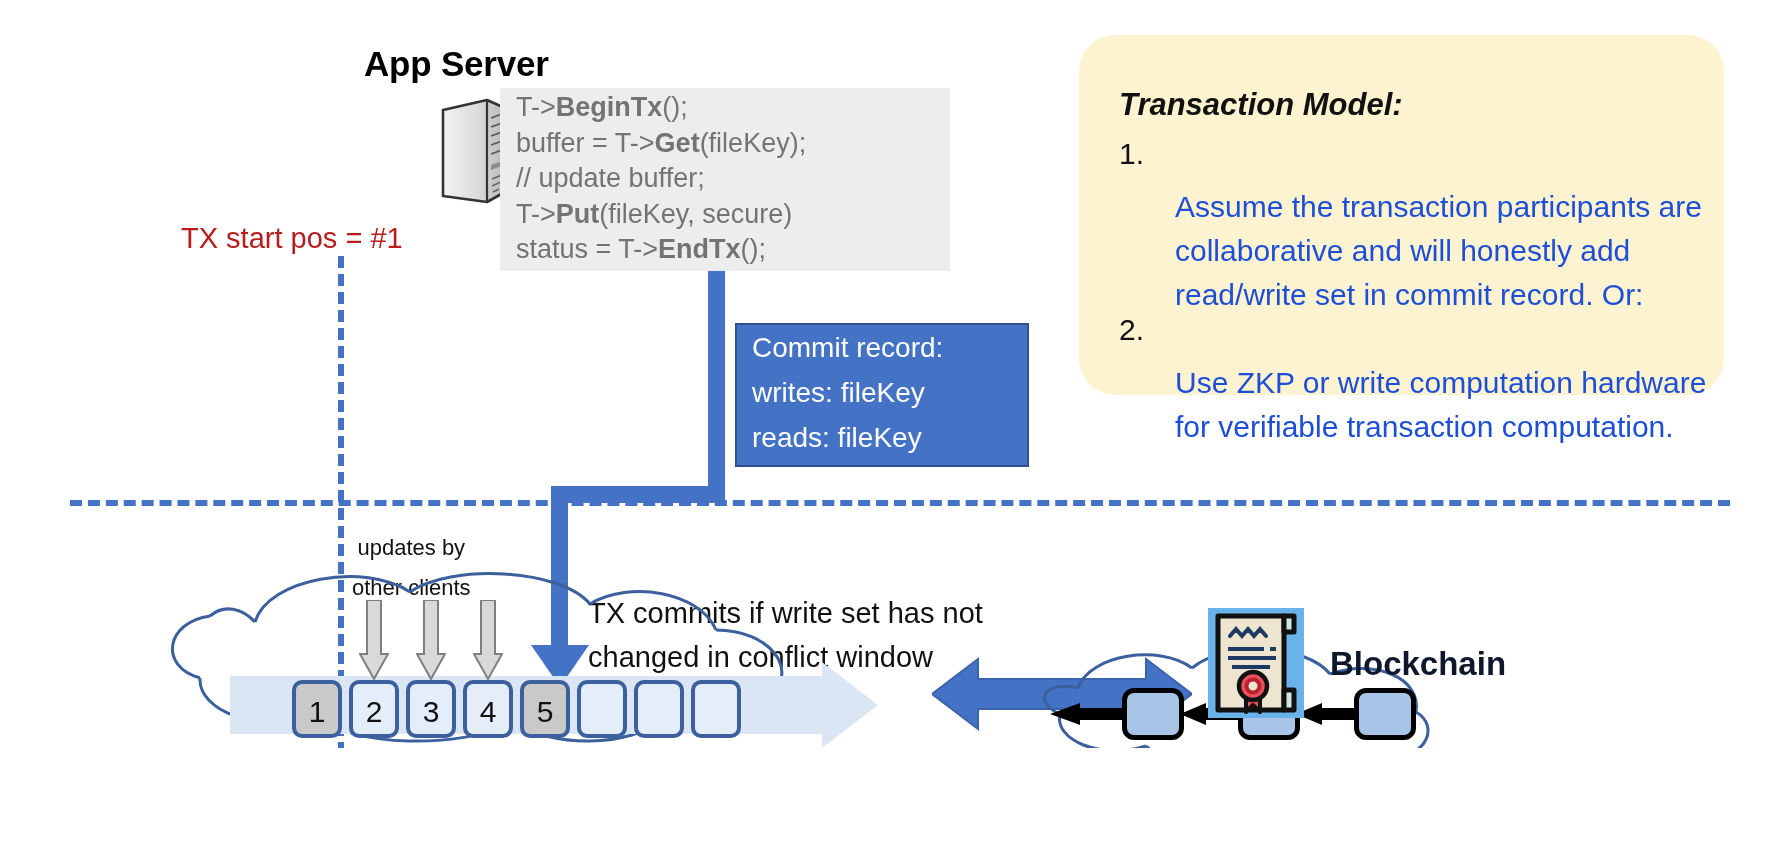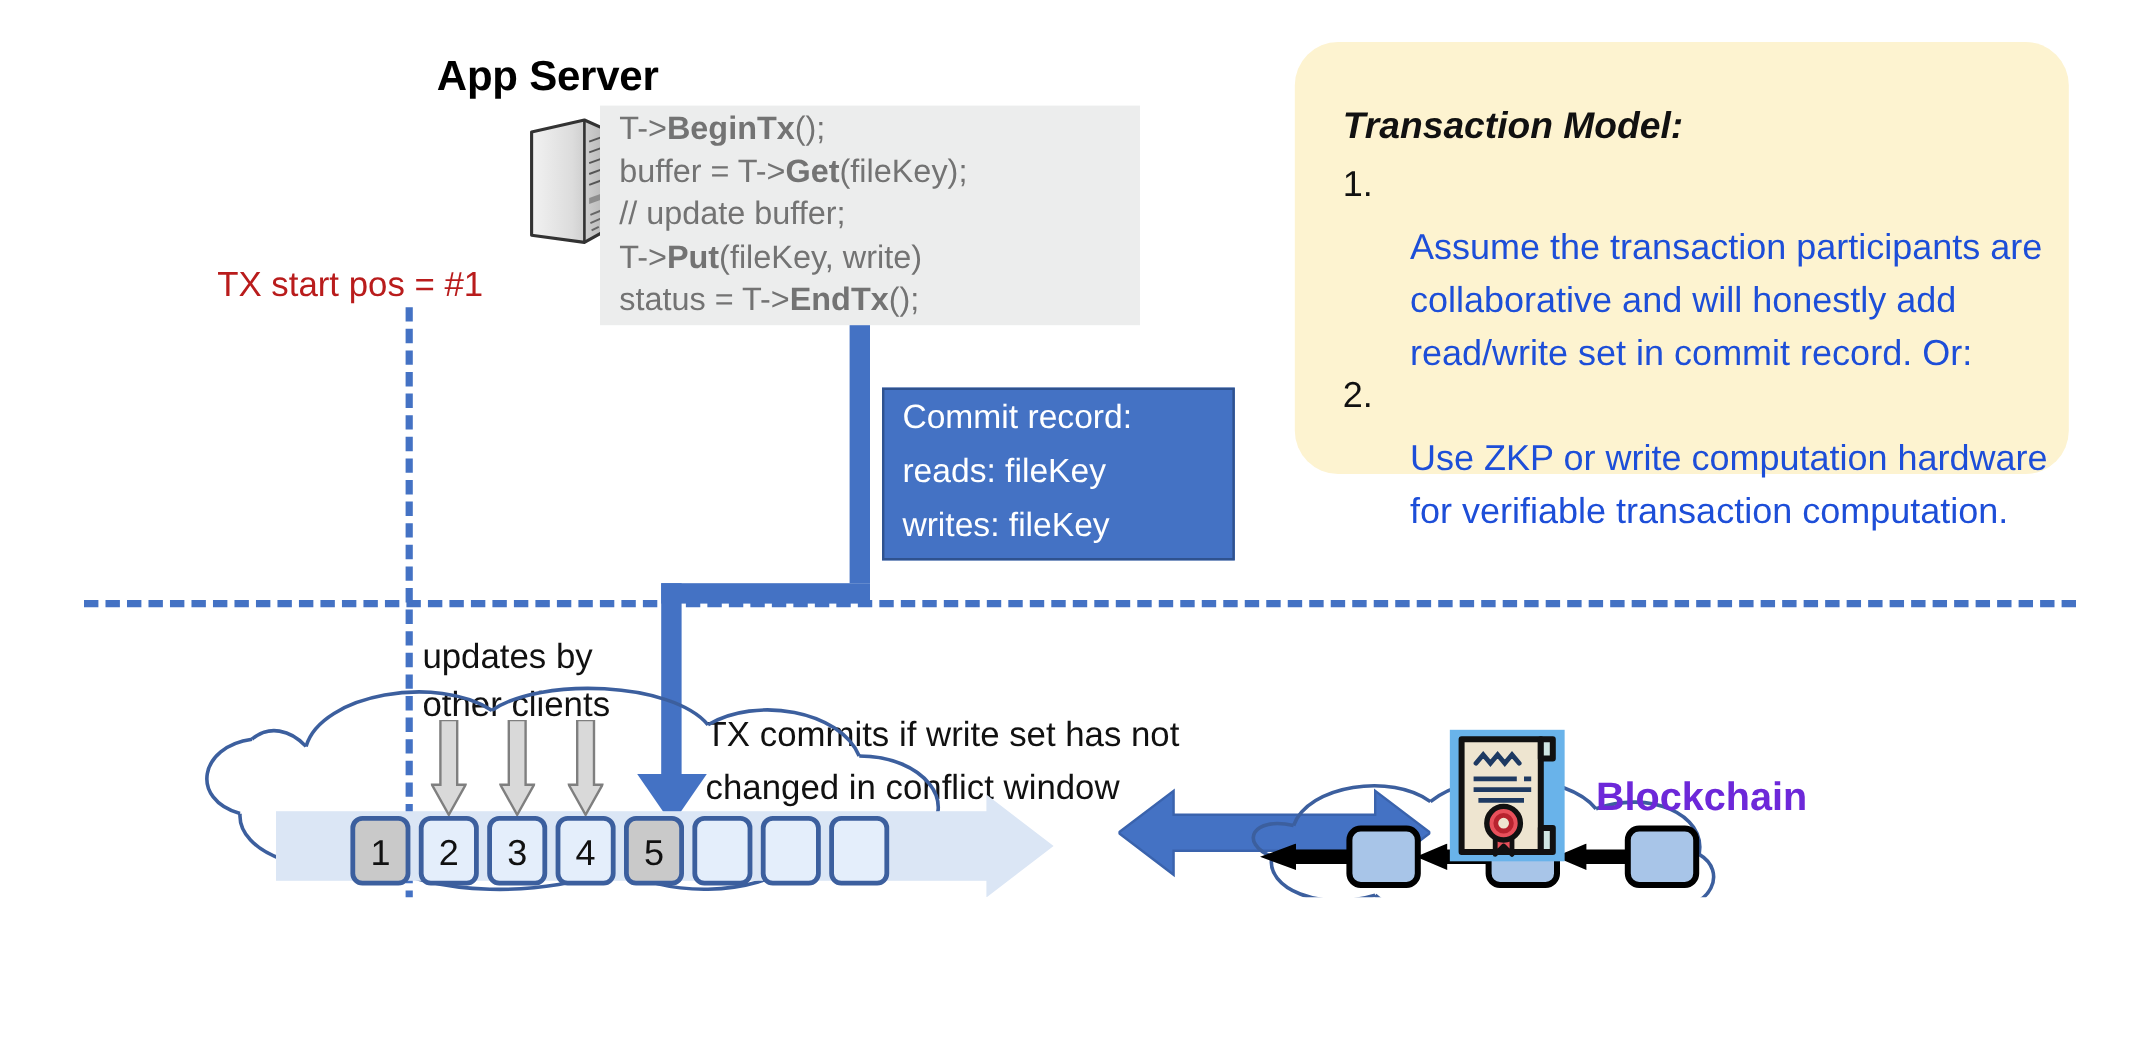--- a/index.html
+++ b/index.html
@@ -131,24 +131,25 @@
     left: 531px; top: 645px;
     width: 0; height: 0;
     border-left: 29px solid transparent;
     border-right: 29px solid transparent;
     border-top: 42px solid #4472c4;
   }
 
   
   #updates-label {
     left: 352px; top: 528px;
-    font-size: 29px;
+    font-size: 22px;
     line-height: 40px;
     color: #111111;
     white-space: nowrap;
+    text-align: center;
   }
   #tx-commits-label {
     left: 588px; top: 591px;
     font-size: 29px;
     line-height: 44px;
     color: #111111;
     white-space: nowrap;
   }
 
   
@@ -201,21 +202,21 @@
     box-sizing: border-box;
   }
   .bc-arrow { position: absolute; height: 22px; }
 
   
   #cert-icon { left: 1208px; top: 608px; width: 96px; height: 110px; }
   #blockchain-label {
     left: 1330px; top: 645px;
     font-size: 33px;
     font-weight: bold;
-    color: #6d28d9;
+    color: #0f172a;
   }
 </style>
 </head>
 <body>
 
 <div id="canvas">
 
   <div class="abs" id="app-server-title">App Server</div>
 
   <div class="abs" id="server-icon">
@@ -243,39 +244,39 @@
         <path d="M56,96 L62,93"></path>
       </g>
     </svg>
   </div>
 
   <div class="abs" id="code-block"></div>
   <div class="abs" id="code-lines">
     <div class="ln"><span>T-&gt;</span><b>BeginTx</b><span>();</span></div>
     <div class="ln"><span>buffer = T-&gt;</span><b>Get</b><span>(fileKey);</span></div>
     <div class="ln"><span>// update buffer;</span><b></b><span></span></div>
-    <div class="ln"><span>T-&gt;</span><b>Put</b><span>(fileKey, write)</span></div>
+    <div class="ln"><span>T-&gt;</span><b>Put</b><span>(fileKey, secure)</span></div>
     <div class="ln"><span>status = T-&gt;</span><b>EndTx</b><span>();</span></div>
   </div>
 
   <div class="abs" id="tx-start-label">TX start pos = #1</div>
   <div class="abs" id="tx-start-line"></div>
 
   <div class="abs" id="separator-line"></div>
 
   <div class="abs" id="commit-arrow-vert-top"></div>
   <div class="abs" id="commit-arrow-shaft"></div>
   <div class="abs" id="commit-arrow-down"></div>
   <div class="abs" id="commit-arrow-head"></div>
 
   <div class="abs" id="commit-record-box"></div>
   <div class="abs" id="commit-record-text">
     <div>Commit record:</div>
+    <div>writes: fileKey</div>
     <div>reads: fileKey</div>
-    <div>writes: fileKey</div>
   </div>
 
   <div class="abs" id="txmodel-box"></div>
   <div class="abs" id="txmodel-title">Transaction Model:</div>
   <div class="txm-num" style="left:1119px; top:137px;">1.</div>
   <div class="txm-item" style="left:1175px; top:137px; width:540px;">Assume the transaction participants are collaborative and will honestly add read/write set in commit record.  Or:</div>
   <div class="txm-num" style="left:1119px; top:313px;">2.</div>
   <div class="txm-item" style="left:1175px; top:313px; width:545px;">Use ZKP or write computation hardware for verifiable transaction computation.</div>
 
   <div class="abs" id="updates-label">

